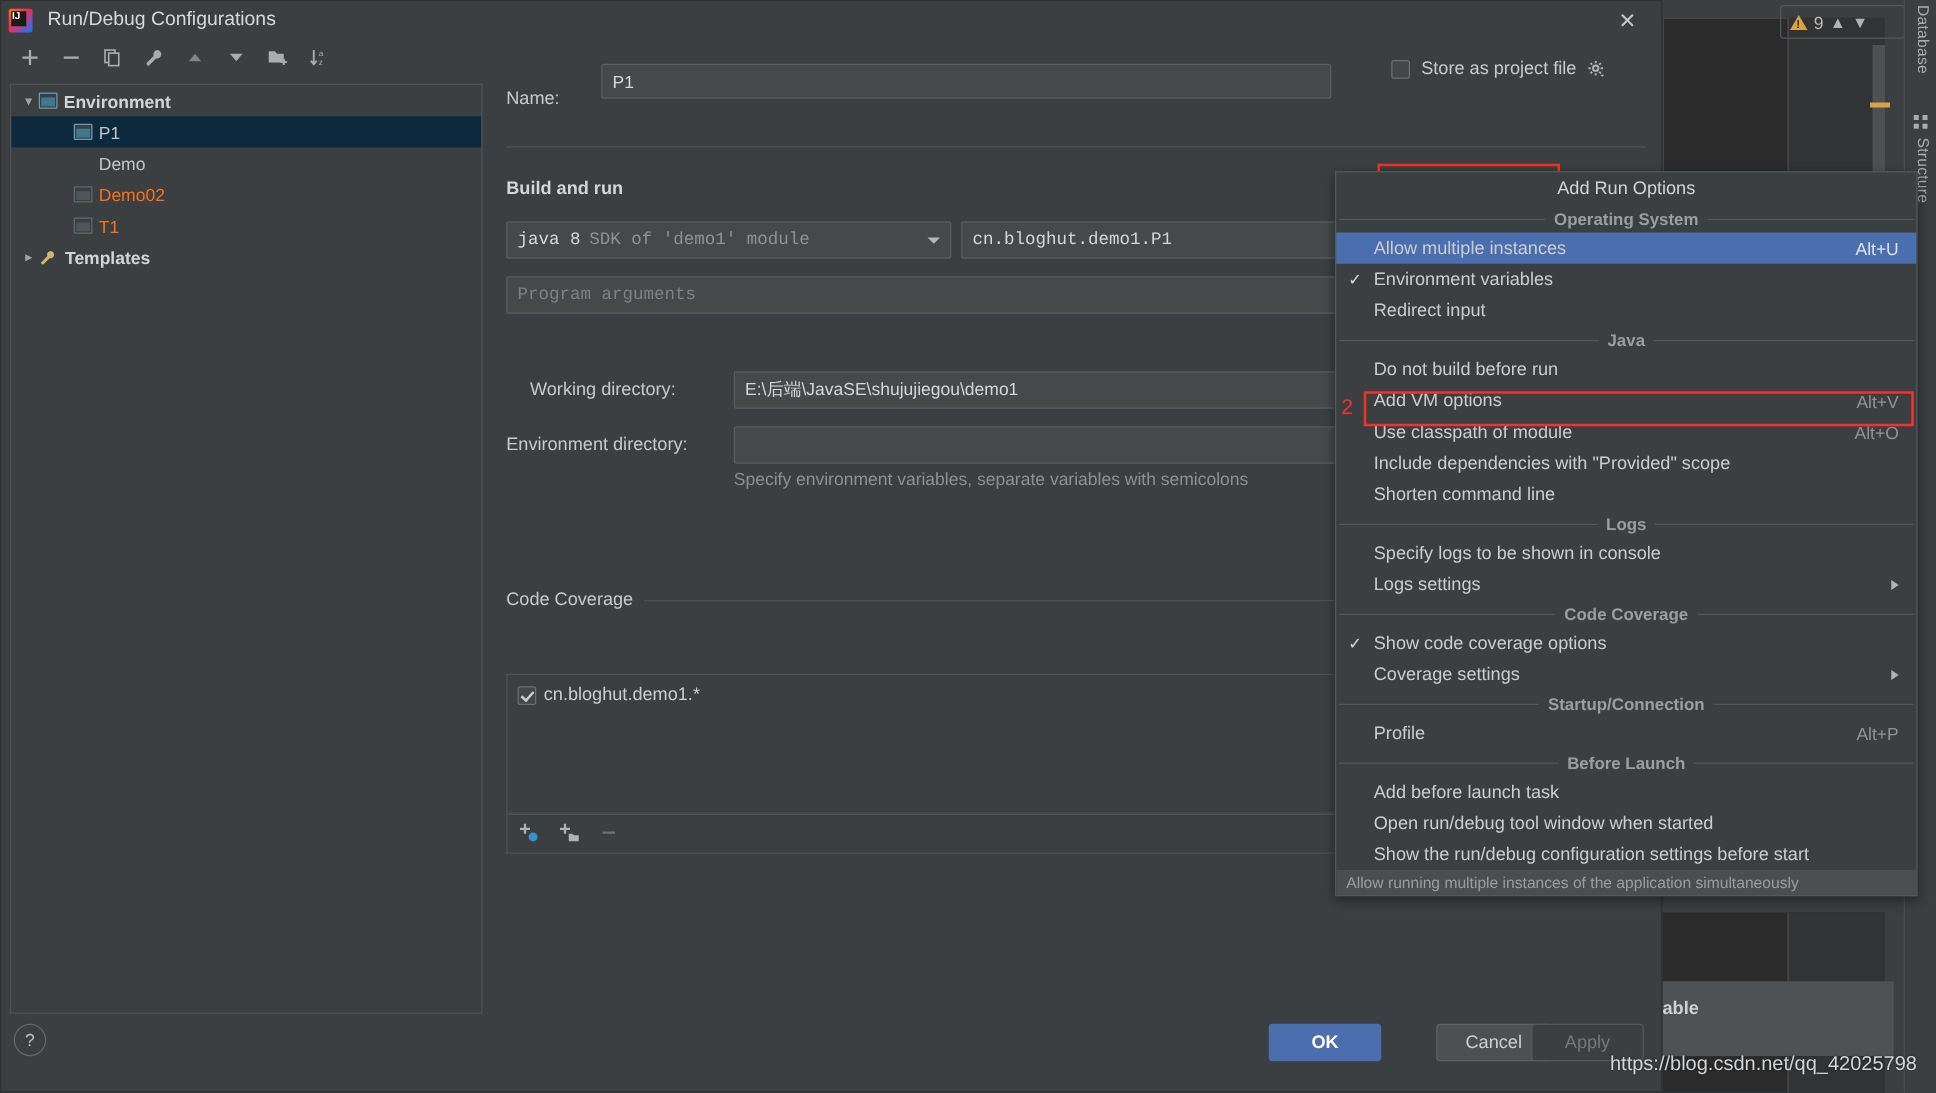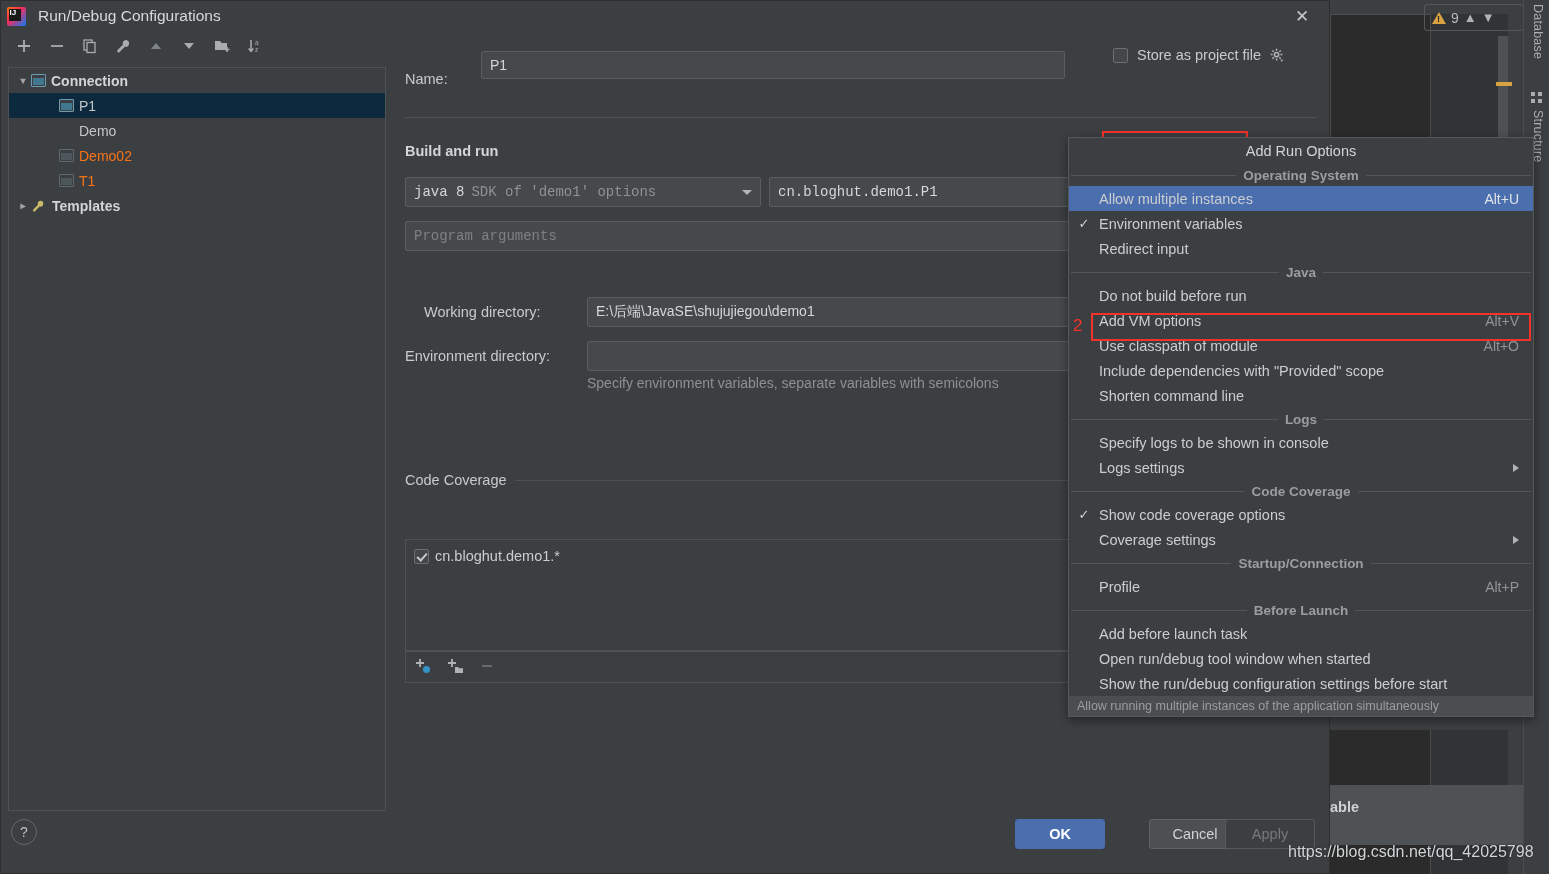--- a/index.html
+++ b/index.html
@@ -59,21 +59,21 @@
   }
   .rail-struct-icon { position: absolute; right: 7px; top: 92px;
     width: 11px; height: 11px; }
   .rail-struct-icon i { position: absolute; width: 4px; height: 4px; background: #a9adb0; }
 
   .bg-bottom-a { position: absolute; left: 1330px; top: 730px; width: 178px; height: 64px;
     background: #2b2b2b; }
   .bg-bottom-b { position: absolute; left: 1430px; top: 730px; width: 78px; height: 64px;
     background: #313335; border-left: 1px solid #4a4d4f; }
   .bg-panel-lower {
-    position: absolute; left: 1330px; top: 785px; width: 219px; height: 60px;
+    position: absolute; left: 1330px; top: 785px; width: 185px; height: 60px;
     background: #4e5254;
   }
   .bg-panel-lower span {
     position: absolute; left: 0px; top: 14px;
     color: #cfd2d4; font-size: 14.5px; font-weight: bold;
   }
   .bg-bottom-c { position: absolute; left: 1330px; top: 845px; width: 178px; height: 29px;
     background: #2b2b2b; }
   .bg-bottom-d { position: absolute; left: 1430px; top: 845px; width: 78px; height: 29px;
     background: #313335; border-left: 1px solid #4a4d4f;}
@@ -362,21 +362,21 @@
             <path d="M4 2v11M1.6 10.6L4 13.4l2.4-2.8" stroke="#a9adb0" stroke-width="1.5" fill="none"></path>
             <text x="8" y="7" font-size="6.5" fill="#a9adb0" font-family="Liberation Sans">a</text>
             <text x="8" y="14" font-size="6.5" fill="#a9adb0" font-family="Liberation Sans">z</text>
           </svg>
         </span>
       </div>
       <div class="tree" id="tree">
           <div class="tree-row group" style="padding-left: 6px;">
             <span class="arrow">▾</span>
             <span class="app-icon"></span>
-            <span>Connection</span>
+            <span>Environment</span>
           </div>
           <div class="tree-row selected" style="padding-left: 34px;">
             <span class="arrow"></span>
             <span class="app-icon"></span>
             <span>P1</span>
           </div>
           <div class="tree-row" style="padding-left: 34px;">
             <span class="arrow"></span>
             <span style="width: 20px; flex: 0 0 auto;"></span>
             <span>Demo</span>
@@ -427,21 +427,21 @@
       <div class="section-title" style="left:12px; top:112px;">Build and run</div>
 
       <div class="rednum" style="left:680px; top:110px;">1</div>
       <div class="redbox" style="left:709px; top:100px; width:146px; height:32px;"></div>
       <div class="modify-link" style="left:726px; top:112px;">Modify options</div>
       <div class="modify-caret" style="left:836px; top:118px;">▼</div>
       <div class="alt-m" style="left:862px; top:112px;">Alt+M</div>
 
       <div class="combo" style="left:12px; top:146px; width:356px;">
         <span>java 8</span>
-        <span class="muted" style="margin-left:7px;">SDK of 'demo1' options</span>
+        <span class="muted" style="margin-left:7px;">SDK of 'demo1' module</span>
         <span class="combo-caret"></span>
       </div>
 
       <div class="monofield" style="left:376px; top:146px; width:500px;">cn.bloghut.demo1.P1</div>
 
       <div class="monofield placeholder" style="left:12px; top:190px; width:864px;">Program arguments</div>
 
       <div class="lbl" style="position:absolute; left:12px; top:273px;margin-left:19px;">Working directory:</div>
       <div class="monofield" style="left:194px; top:266px; width:682px; font-family:'Liberation Sans',sans-serif;">E:\后端\JavaSE\shujujiegou\demo1</div>
 

